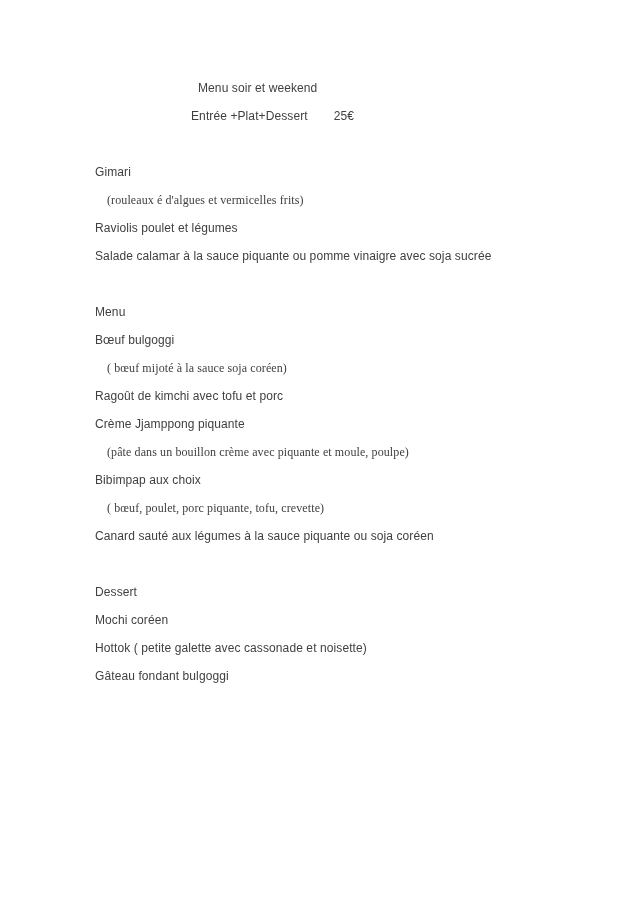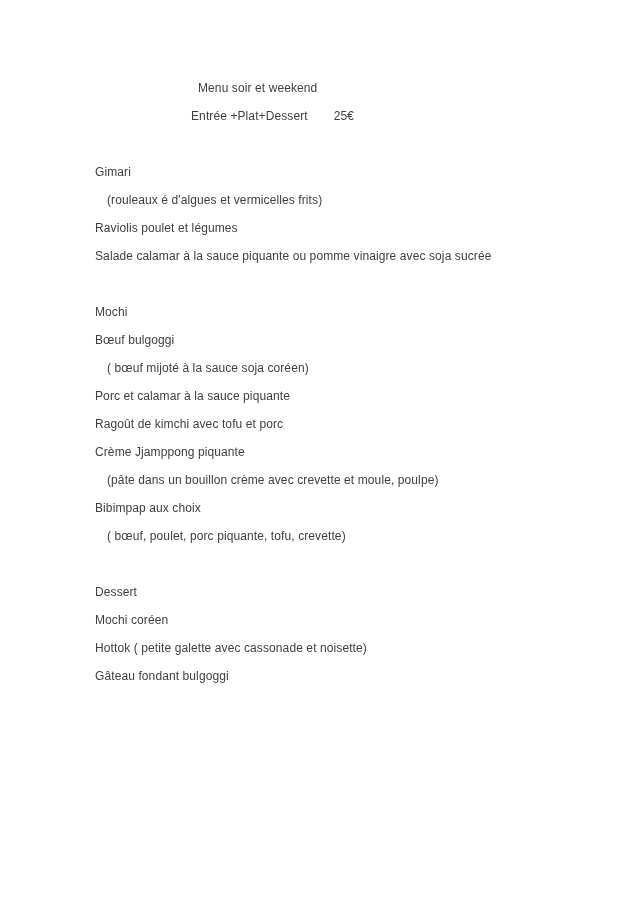--- a/index.html
+++ b/index.html
@@ -34,45 +34,46 @@
     margin-left: 96px;
   }
   .price {
     margin-left: 26px;
   }
   .menu-section {
     margin-top: 28px;
   }
   .indent {
     margin-left: 12px;
+    font-family: Liberation Serif, serif;
   }
 </style>
 </head>
 <body>
 
 <div class="page">
   <div class="line title-line">Menu soir et weekend</div>
   <div class="line formula-line"><span>Entrée +Plat+Dessert</span><span class="price">25€</span></div>
   <div id="sections">
       <section class="menu-section">
         <div class="line">Gimari</div>
         <div class="line indent">(rouleaux é d'algues et vermicelles frits)</div>
         <div class="line">Raviolis poulet et légumes</div>
         <div class="line">Salade calamar à la sauce piquante ou pomme vinaigre avec soja sucrée</div>
       </section>
       <section class="menu-section">
-        <div class="line heading">Mochi</div>
+        <div class="line heading">Menu</div>
         <div class="line">Bœuf bulgoggi</div>
         <div class="line indent">( bœuf mijoté à la sauce soja coréen)</div>
-        <div class="line">Porc et calamar à la sauce piquante</div>
         <div class="line">Ragoût de kimchi avec tofu et porc</div>
         <div class="line">Crème Jjamppong piquante</div>
-        <div class="line indent">(pâte dans un bouillon crème avec crevette et moule, poulpe)</div>
+        <div class="line indent">(pâte dans un bouillon crème avec piquante et moule, poulpe)</div>
         <div class="line">Bibimpap aux choix</div>
         <div class="line indent">( bœuf, poulet, porc piquante, tofu, crevette)</div>
+        <div class="line">Canard sauté aux légumes à la sauce piquante ou soja coréen</div>
       </section>
       <section class="menu-section">
         <div class="line heading">Dessert</div>
         <div class="line">Mochi coréen</div>
         <div class="line">Hottok ( petite galette avec cassonade et noisette)</div>
         <div class="line">Gâteau fondant bulgoggi</div>
       </section>
     </div>
 </div>
 

